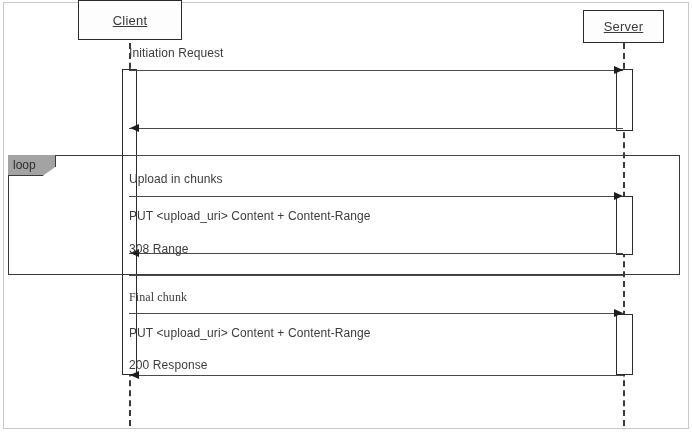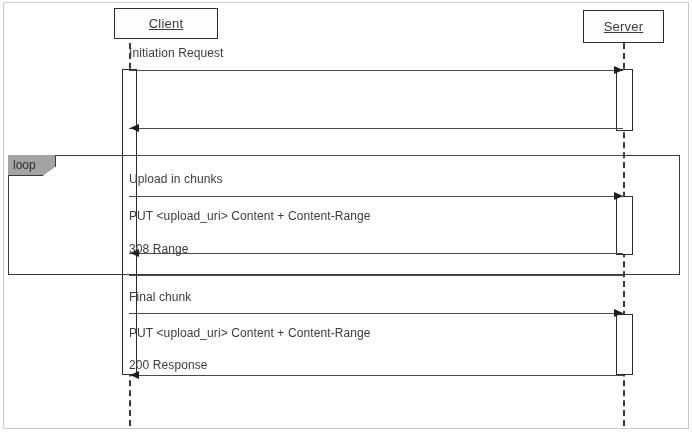--- a/index.html
+++ b/index.html
@@ -116,21 +116,21 @@
     padding-left: 5px;
   }
 </style>
 </head>
 <body>
 
 <div id="canvas">
 
   <div class="page-border"></div>
 
-  <div class="participant-box" style="left:78px; top:8px; width:104px; height:31px;margin-left:36px;">
+  <div class="participant-box" style="left:78px; top:0; width:104px; height:40px;">
     <span class="participant-label">Client</span>
   </div>
 
   <div class="participant-box" style="left:583px; top:10px; width:81px; height:33px;">
     <span class="participant-label">Server</span>
   </div>
 
   <div class="lifeline" style="left:129px; top:43px; height:383px;"></div>
   <div class="lifeline" style="left:623px; top:43px; height:383px;"></div>
 
@@ -158,21 +158,21 @@
 
   <div class="msg-line" style="left:129px; top:196px; width:494px;"></div>
   <div class="arrow-head right" style="left:614px; top:192px;"></div>
   <div class="caption" style="left:129px; top:209px; width:494px;">PUT &lt;upload_uri&gt; Content + Content-Range</div>
 
   <div class="msg-line" style="left:129px; top:253px; width:494px;"></div>
   <div class="arrow-head left" style="left:130px; top:249px;"></div>
   <div class="caption" style="left:129px; top:242px; width:494px;">308 Range</div>
 
   <div class="divider" style="left:129px; top:275px; width:494px;"></div>
-  <div class="caption" style="left:129px; top:290px; width:494px;">Final chunk</div>
+  <div class="caption" style="left:129px; top:290px; width:494px;font-family:Liberation Serif, serif;">Final chunk</div>
 
   <div class="msg-line" style="left:129px; top:313px; width:494px;"></div>
   <div class="arrow-head right" style="left:614px; top:309px;"></div>
   <div class="caption" style="left:129px; top:326px; width:494px;">PUT &lt;upload_uri&gt; Content + Content-Range</div>
 
   <div class="msg-line" style="left:129px; top:375px; width:494px;"></div>
   <div class="arrow-head left" style="left:130px; top:371px;"></div>
   <div class="caption" style="left:129px; top:358px; width:494px;">200 Response</div>
 
 </div>

